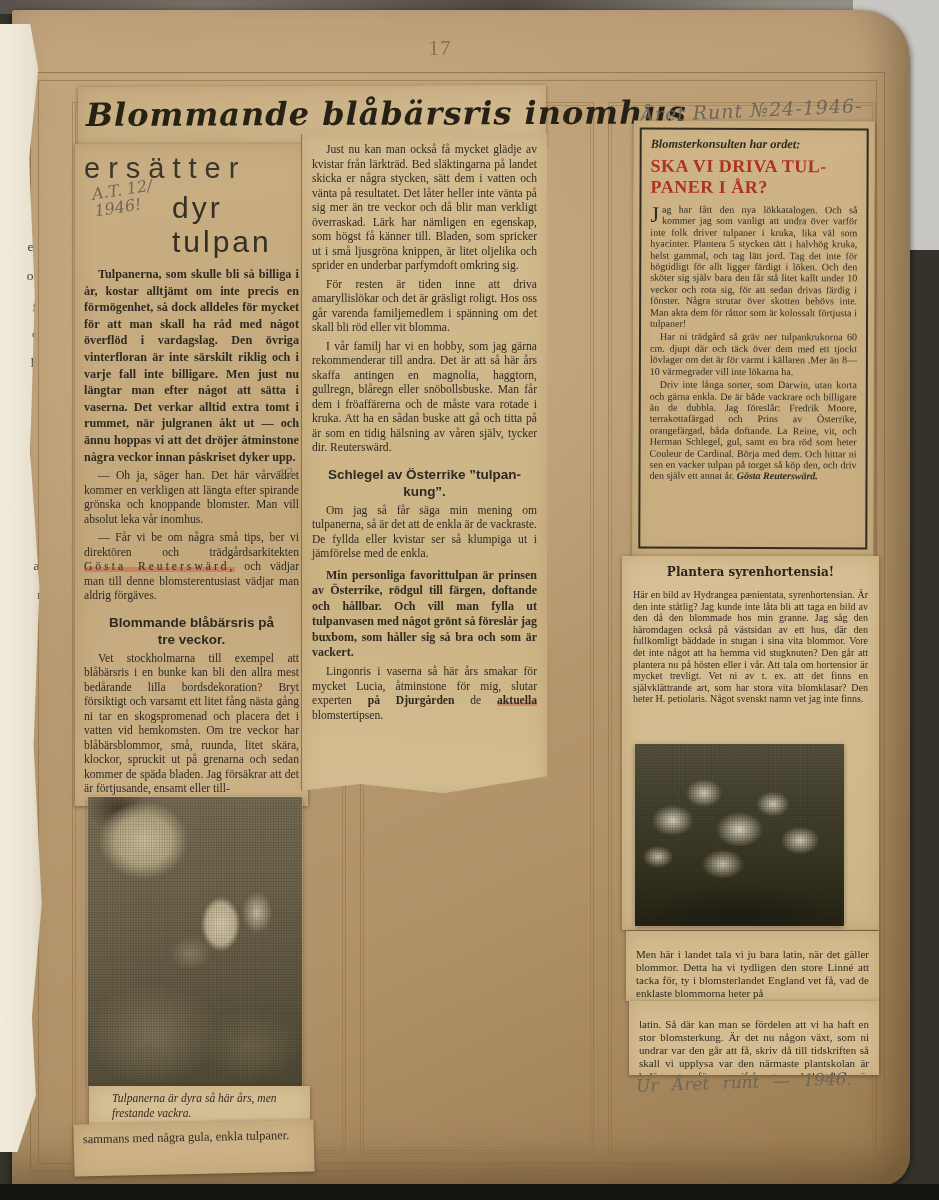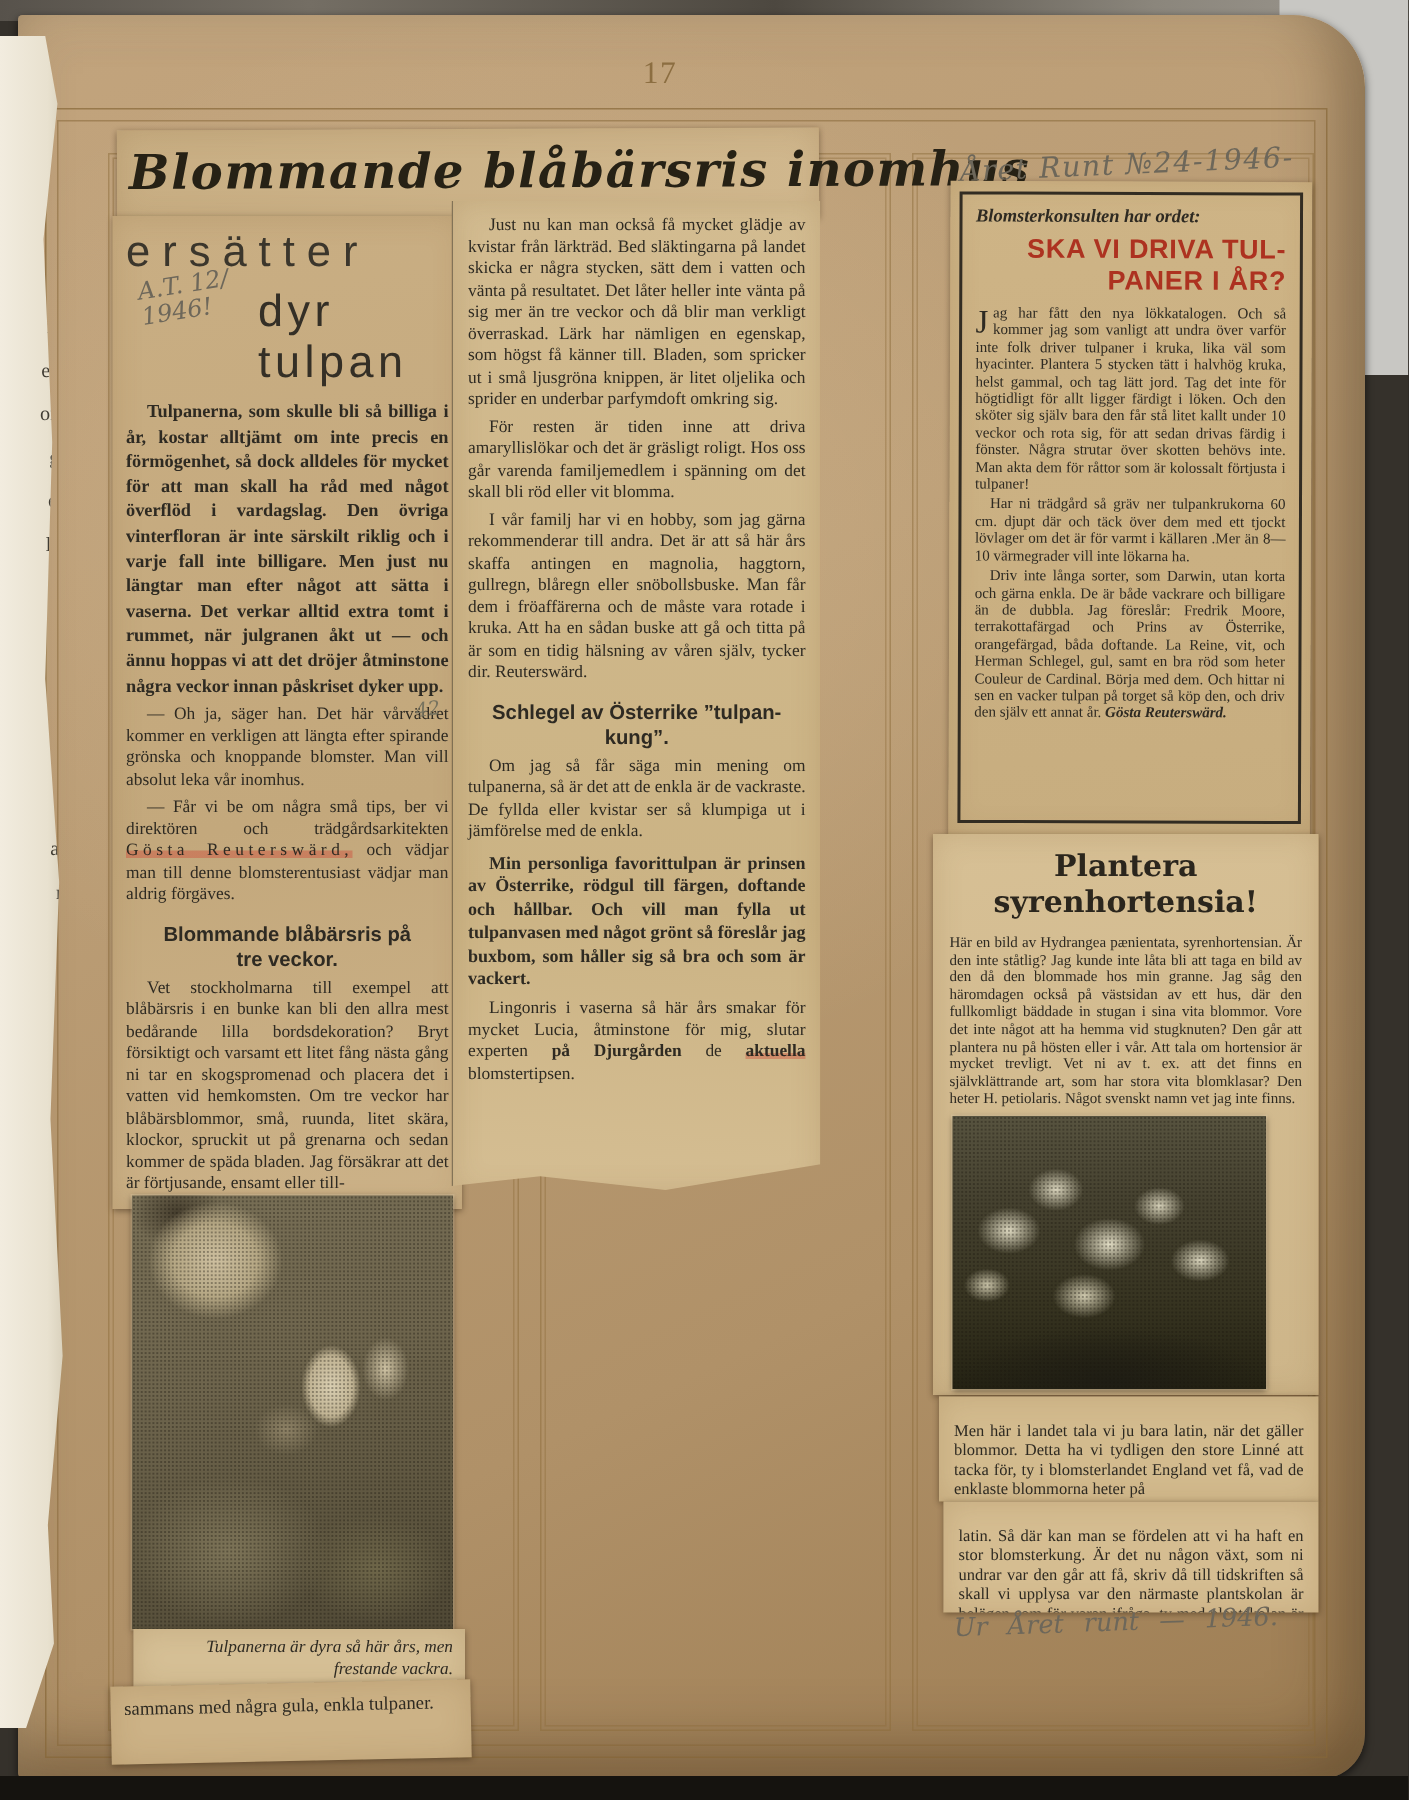--- a/index.html
+++ b/index.html
@@ -93,49 +93,49 @@
       radial-gradient(ellipse 26px 20px at 33% 27%, #d8d3bb, rgba(150,145,115,0) 70%),
       radial-gradient(ellipse 34px 25px at 50% 47%, #e1dcc4, rgba(160,155,120,0) 70%),
       radial-gradient(ellipse 24px 18px at 66% 33%, #d5d0b8, rgba(150,145,115,0) 70%),
       radial-gradient(ellipse 28px 20px at 79% 53%, #d9d4bc, rgba(150,145,115,0) 70%),
       radial-gradient(ellipse 30px 21px at 42% 66%, #cfc9ae, rgba(140,135,105,0) 70%),
       radial-gradient(ellipse 22px 16px at 11% 62%, #cac4a9, rgba(140,135,105,0) 70%),
       radial-gradient(ellipse 130px 46px at 50% 97%, #1f1d14 0%, rgba(35,32,22,0) 78%),
       linear-gradient(180deg,#57533f 0%,#464230 30%,#363320 70%,#242213 100%);}
 
   .clip-caption{left:89px;top:1086px;width:221px;height:40px;background:#d6c096;}
-  .caption{font-style:italic;font-size:11.5px;line-height:15px;text-align:right;padding:5px 8px 0;}
+  .caption{font-style:italic;font-size:11.5px;line-height:15px;text-align:left;padding:5px 23px 0;}
 
   .clip-cont{left:74px;top:1122px;width:240px;height:52px;background:#ccb286;transform:rotate(-1.2deg);}
   .cont{font-size:12.5px;line-height:21px;padding:5px 9px 0;}
 
   .clip-col2{left:301px;top:134px;width:246px;height:662px;overflow:hidden;
     background:linear-gradient(185deg,#d3bc91,#cbb384 70%,#d5be93);
     border-left:1px solid rgba(50,42,30,.5);padding:0 10px;box-sizing:border-box;
     clip-path:polygon(0 0,100% 0,100% 97%,58% 99.6%,24% 98.2%,0 99.2%);}
   .b5{font-size:12px;line-height:15.6px;font-weight:bold;text-indent:14px;margin:6px 0 0;}
 
   .hw-top{position:absolute;left:640px;top:99px;font-size:19px;letter-spacing:1px;transform:rotate(-2.5deg);}
   .hw-bottom{position:absolute;left:636px;top:1072px;font-size:17px;word-spacing:8px;transform:rotate(-2deg);}
 
   .clip-box{left:633px;top:121px;width:241px;height:436px;
     background:linear-gradient(175deg,#ceb486,#c7ad7f);transform:rotate(.2deg);}
   .box-border{position:absolute;left:6px;top:7px;right:6px;bottom:8px;
     border:2px solid #322c22;padding:5px 9px 0;overflow:hidden;}
   .kicker{font-style:italic;font-weight:bold;font-size:12.3px;margin:2px 0 4px;}
-  .red-title{font-family:Liberation Sans, sans-serif;font-weight:bold;font-size:18px;line-height:21px;
-    text-align:right;color:#ad3220;letter-spacing:.5px;margin:1px 0 6px;}
+  .red-title{font-family:Liberation Serif, serif;font-weight:bold;font-size:18px;line-height:21px;
+    text-align:left;color:#ad3220;letter-spacing:.5px;margin:1px 0 6px;}
   .bx{font-size:10px;line-height:11.4px;margin:0 0 2px;}
   .bx-ind{text-indent:10px;}
   .dc{float:left;font-size:22px;line-height:19px;padding:1px 3px 0 0;}
   .sig{font-style:italic;font-weight:bold;}
 
   .clip-syren{left:622px;top:556px;width:257px;height:374px;
     background:linear-gradient(170deg,#d7c095,#cdb589);}
-  .sy-title{font-family:"DejaVu Serif",serif;font-weight:bold;font-size:20px;text-align:center;
+  .sy-title{font-family:"DejaVu Serif",serif;font-weight:bold;font-size:12px;text-align:center;
     margin:9px 0 6px;color:#2b261d;}
   .sy-b{font-size:10px;line-height:11.6px;padding:0 11px;}
   .clip-strip1{left:626px;top:931px;width:253px;height:70px;background:#d3bb8e;}
   .clip-strip2{left:629px;top:1001px;width:250px;height:74px;background:#d5bd91;overflow:hidden;}
   .strip-text{font-size:11px;line-height:13px;padding:6px 10px 0;}
 </style>
 </head>
 <body>
 
 <div class="canvas">

